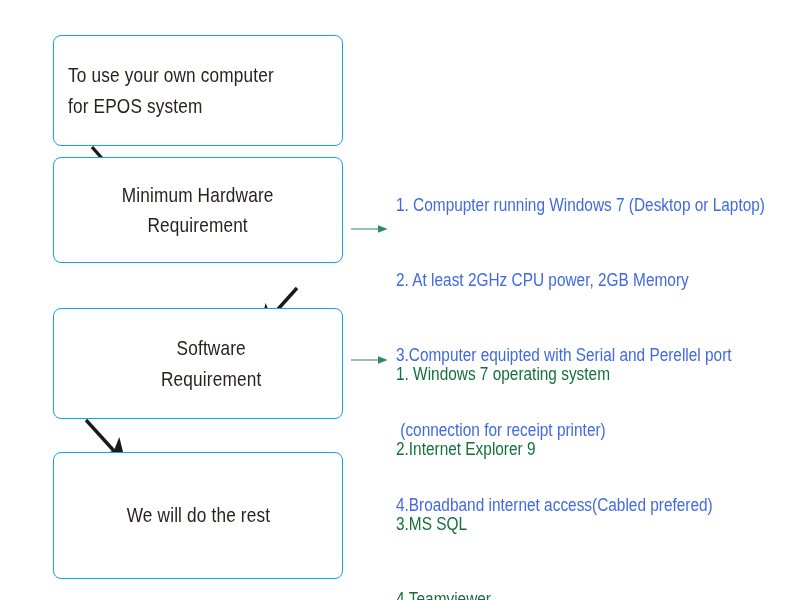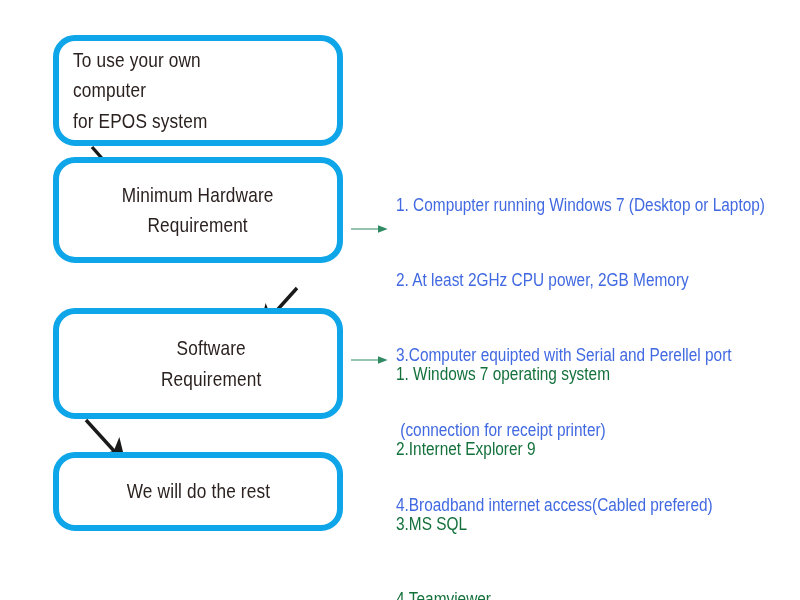--- a/index.html
+++ b/index.html
@@ -27,22 +27,22 @@
     top: 0;
     width: 800px;
     height: 600px;
     pointer-events: none;
   }
 
   
   .flow-box {
     position: absolute;
     box-sizing: border-box;
-    border: 6px solid #0ea5e9;
-    border-radius: 22px;
+    border: 1px solid #0ea5e9;
+    border-radius: 8px;
     background: #ffffff;
     display: flex;
     align-items: center;
     justify-content: center;
     padding: 6px 14px;
   }
   .flow-box .box-text {
     color: #2b2220;
     font-size: 21px;
     line-height: 1.45;
@@ -60,21 +60,21 @@
     text-align: left;
     transform-origin: left center;
   }
   .flow-box.align-center .box-text {
     text-align: center;
   }
 
   #box-start   { left: 53px;  top: 35px;  width: 290px; height: 111px; }
   #box-hardware{ left: 53px;  top: 157px; width: 290px; height: 106px; }
   #box-software{ left: 53px;  top: 308px; width: 290px; height: 111px; padding-left: 41px; }
-  #box-finish  { left: 53px;  top: 452px; width: 290px; height: 79px; }
+  #box-finish  { left: 53px;  top: 452px; width: 290px; height: 127px; }
 
   
   .req-list {
     position: absolute;
     font-family: "Liberation Sans", "DejaVu Sans", sans-serif;
     font-size: 17.5px;
     line-height: 25px;
     white-space: pre;
     letter-spacing: 0px;
     transform: scaleX(0.88);

